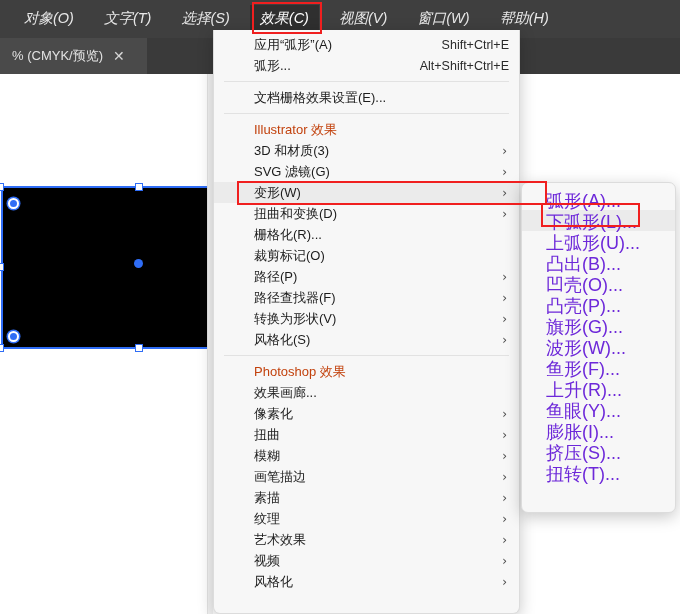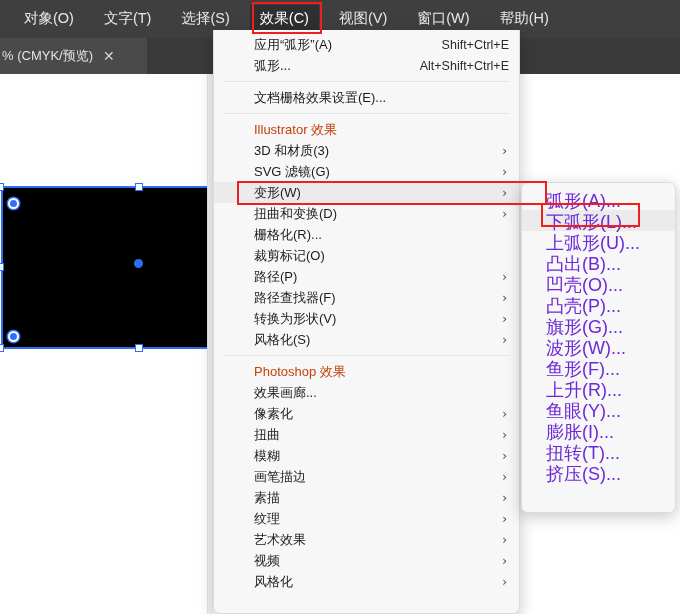--- a/index.html
+++ b/index.html
@@ -10,20 +10,21 @@
     background: #ffffff;
   }
   #app { position: relative; width: 680px; height: 614px; }
 
   
   .menubar {
     position: absolute; left: 0; top: 0; width: 680px; height: 38px;
     background: #3f3f3f;
     display: flex; align-items: center;
     padding-left: 14px;
+    font-style: italic;
   }
   .menubar-item {
     color: #e8e8e8; font-size: 14.5px;
     padding: 4px 10px 5px 10px;
     margin-right: 10px;
     white-space: nowrap;
     line-height: 19px;
   }
   .menubar-item.active {
     background: #2f2f2f;
@@ -39,21 +40,21 @@
   
   .tabstrip {
     position: absolute; left: 0; top: 38px; width: 680px; height: 36px;
     background: #3a3a3a;
   }
   .doc-tab {
     position: absolute; left: 0; top: 0; height: 36px;
     width: 147px;
     background: #4a4a4a;
     display: flex; align-items: center;
-    padding-left: 2px;
+    padding-left: 12px;
   }
   .doc-tab-label {
     color: #e2e2e2; font-size: 13px; white-space: nowrap;
   }
   .doc-tab-close {
     color: #d6d6d6; font-size: 14px; margin-left: 10px;
     line-height: 1;
   }
 
   
@@ -325,24 +326,24 @@
       <div class="smi">
         <span>上升(R)...</span>
       </div>
       <div class="smi">
         <span>鱼眼(Y)...</span>
       </div>
       <div class="smi">
         <span>膨胀(I)...</span>
       </div>
       <div class="smi">
+        <span>挤压(S)...</span>
+      </div>
+      <div class="smi">
         <span>扭转(T)...</span>
-      </div>
-      <div class="smi">
-        <span>挤压(S)...</span>
       </div>
     </div>
 
   <div class="red-box" style="left:252px; top:2px; width:70px; height:32px;"></div>
   <div class="red-box" style="left:237px; top:181px; width:310px; height:24px;"></div>
   <div class="red-box" style="left:541px; top:203px; width:99px; height:24px;"></div>
 
 </div>
 
 </body></html>

